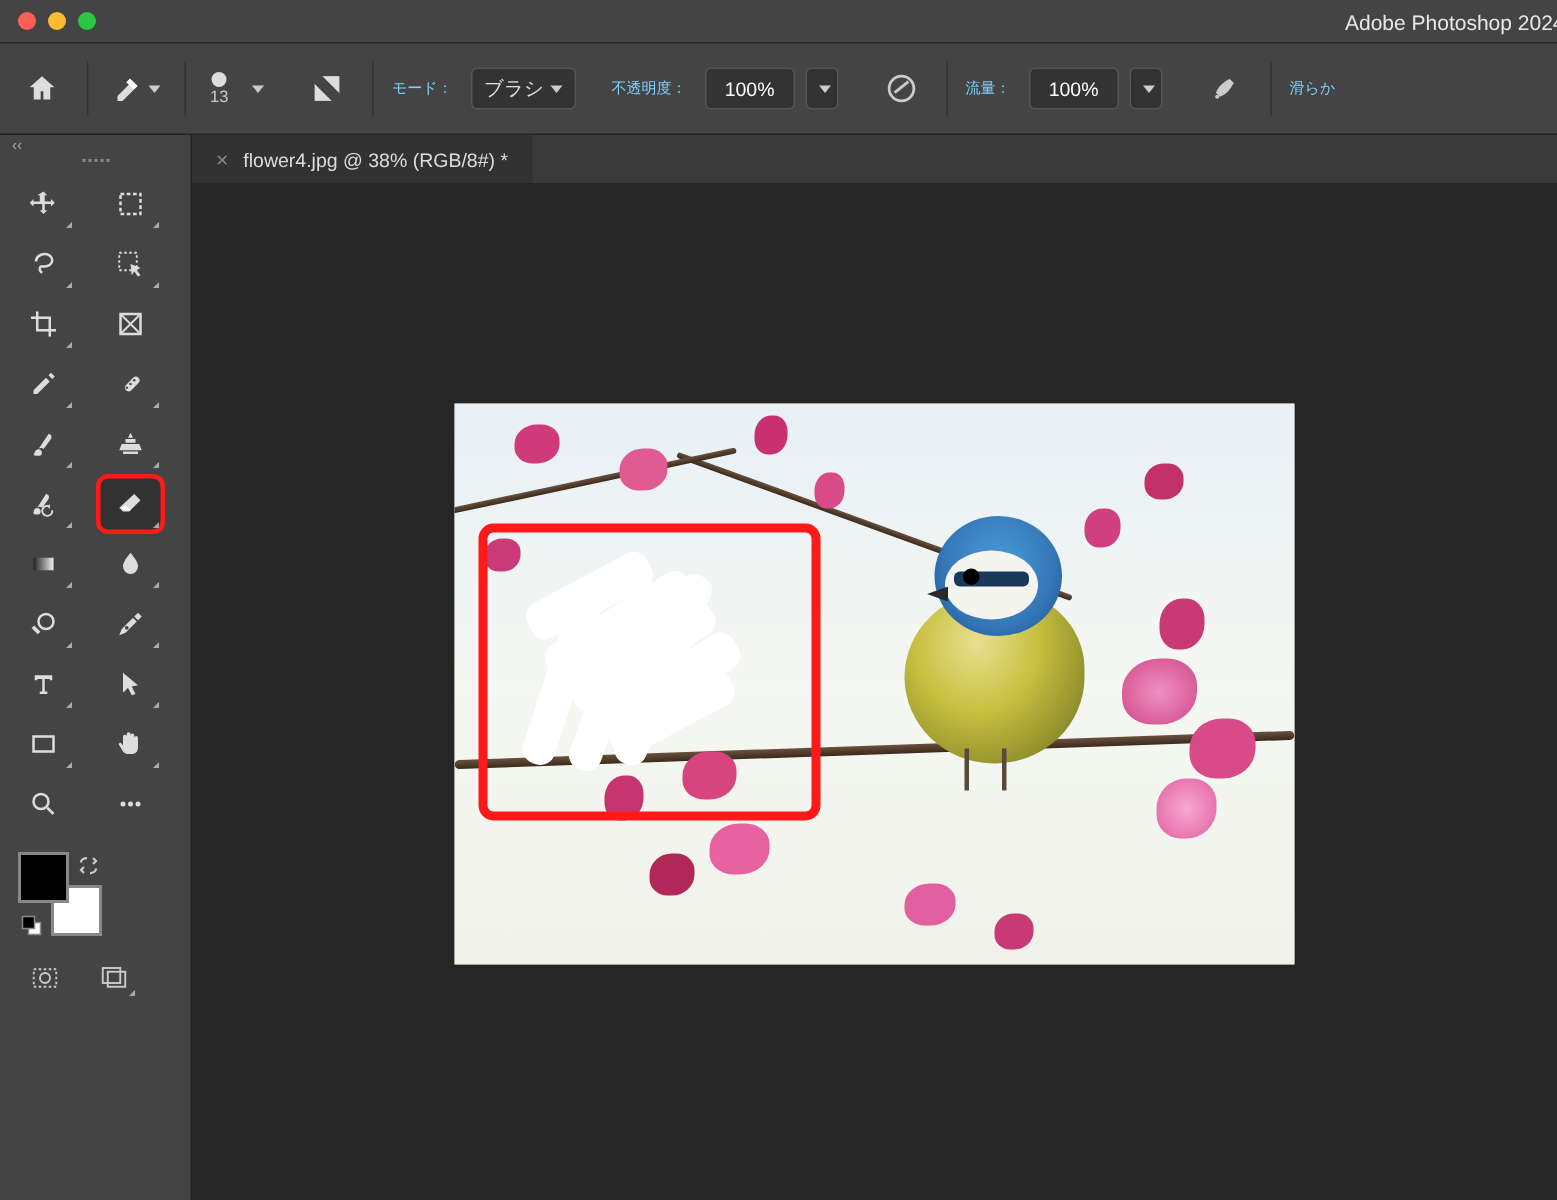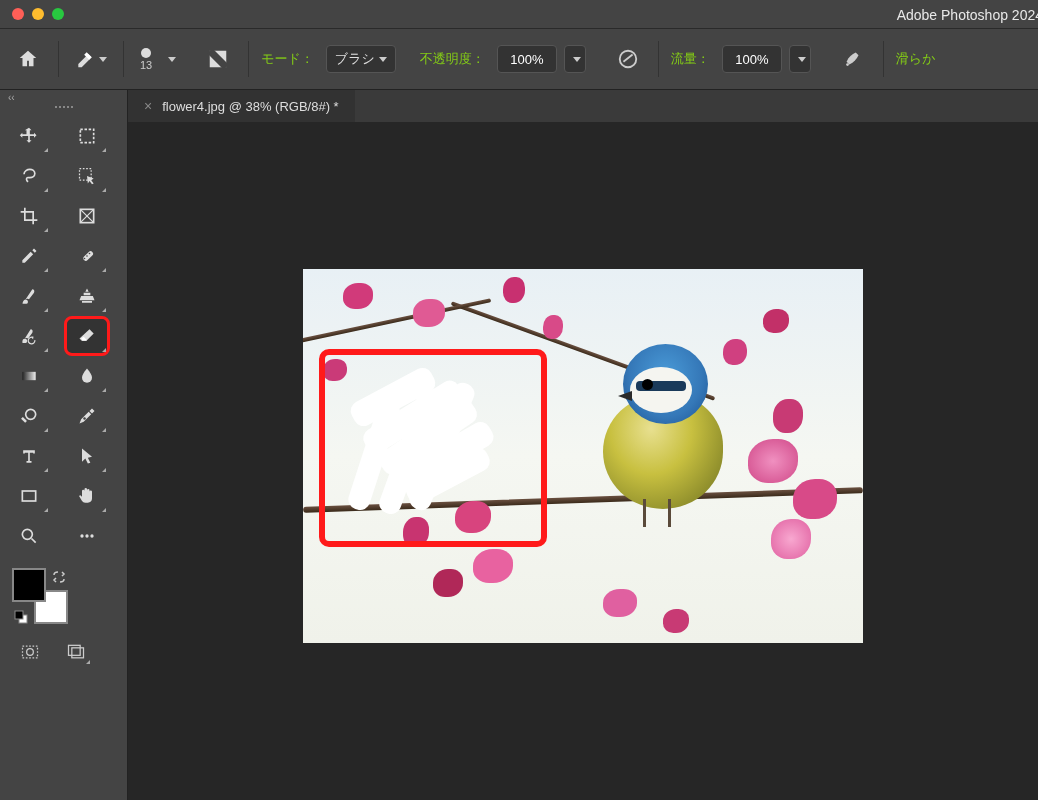--- a/index.html
+++ b/index.html
@@ -16,21 +16,21 @@
 .app-title span { position: absolute; right: -5px; top: -7px; }
 
 
 .options-bar { height: 62px; background: #444444; border-top: 1px solid #2a2a2a; border-bottom: 1px solid #222; display: flex; align-items: center; padding: 0 10px; gap: 8px; }
 .divider { width: 1px; height: 36px; background: #333; margin: 0 4px; }
 .opt-btn { width: 36px; height: 36px; display: flex; align-items: center; justify-content: center; border-radius: 4px; cursor: pointer; }
 .brush-preview { display: flex; flex-direction: column; align-items: center; gap: 1px; padding: 0 4px; }
 .brush-dot { width: 10px; height: 10px; background: #ddd; border-radius: 50%; }
 .brush-size { font-size: 11px; color: #ccc; }
 .dropdown-arrow { width: 0; height: 0; border-left: 4px solid transparent; border-right: 4px solid transparent; border-top: 5px solid #ccc; margin-left: 4px; }
-.opt-label { font-size: 13px; color: #84cc16; margin-right: 4px; }
+.opt-label { font-size: 10px; color: #7dd3fc; margin-right: 4px; }
 .opt-select { background: #333; border: 1px solid #555; border-radius: 4px; padding: 4px 8px; font-size: 13px; color: #e0e0e0; display: flex; align-items: center; min-width: 70px; height: 28px; }
 .opt-input { background: #333; border: 1px solid #555; border-radius: 4px; padding: 4px 8px; font-size: 13px; color: #fff; width: 60px; height: 28px; display: flex; align-items: center; justify-content: center; }
 .opt-arrow-btn { width: 22px; height: 28px; background: #333; border: 1px solid #555; border-radius: 4px; display: flex; align-items: center; justify-content: center; margin-left: -1px; }
 
 
 .workspace-row { display: flex; height: calc(100% - 90px); }
 .grip { display: flex; gap: 2px; margin: 2px auto; width: 30px; justify-content: center; }
 .grip span { width: 2px; height: 2px; background: #888; }
 
 

